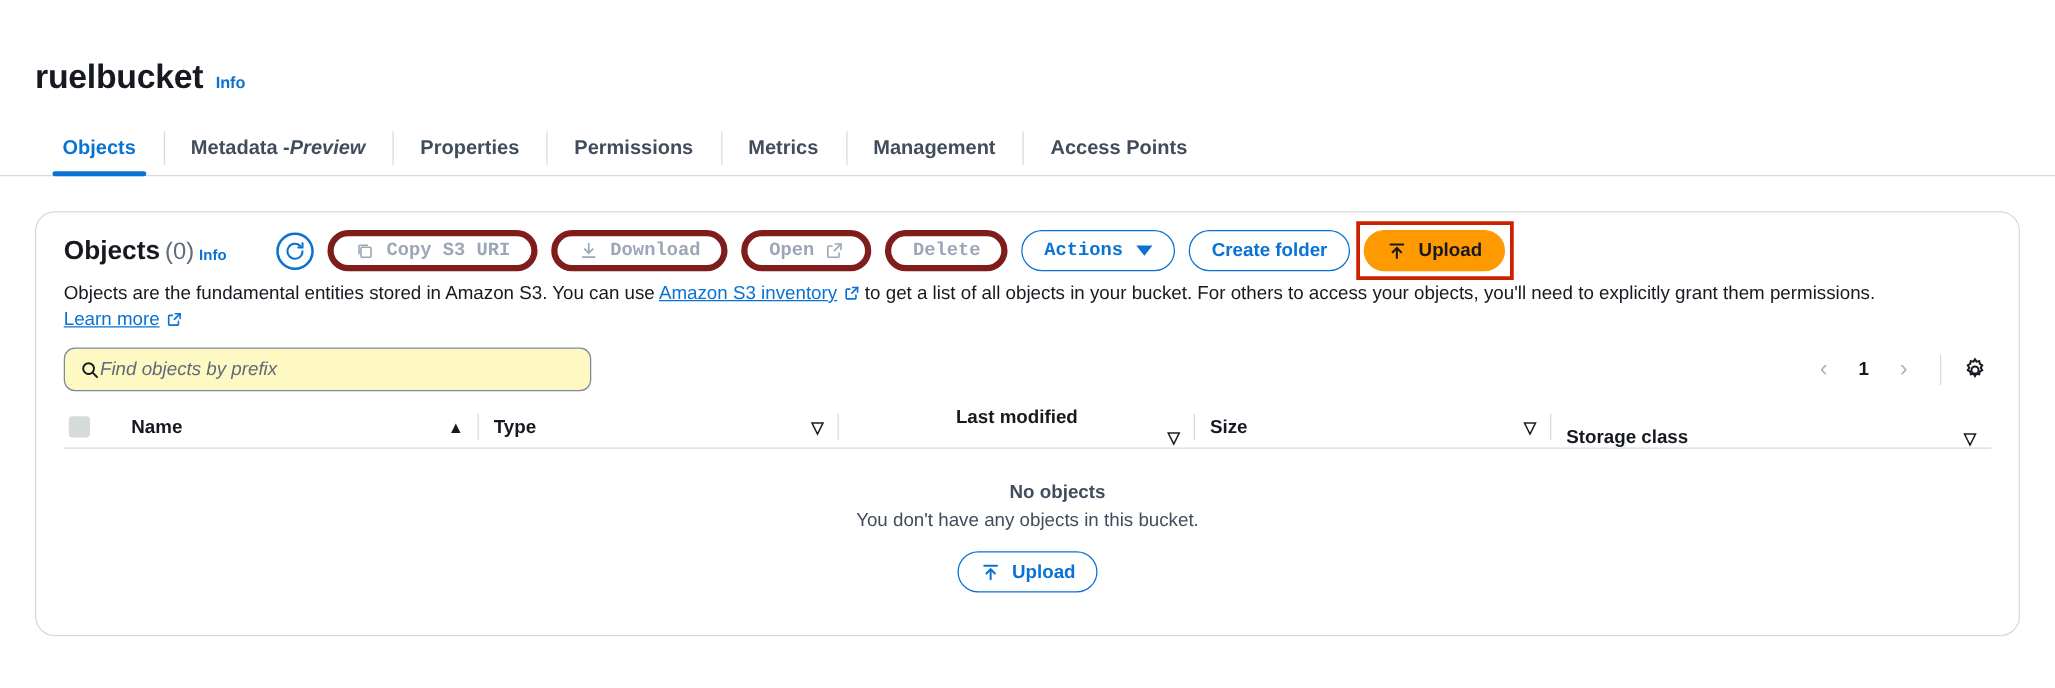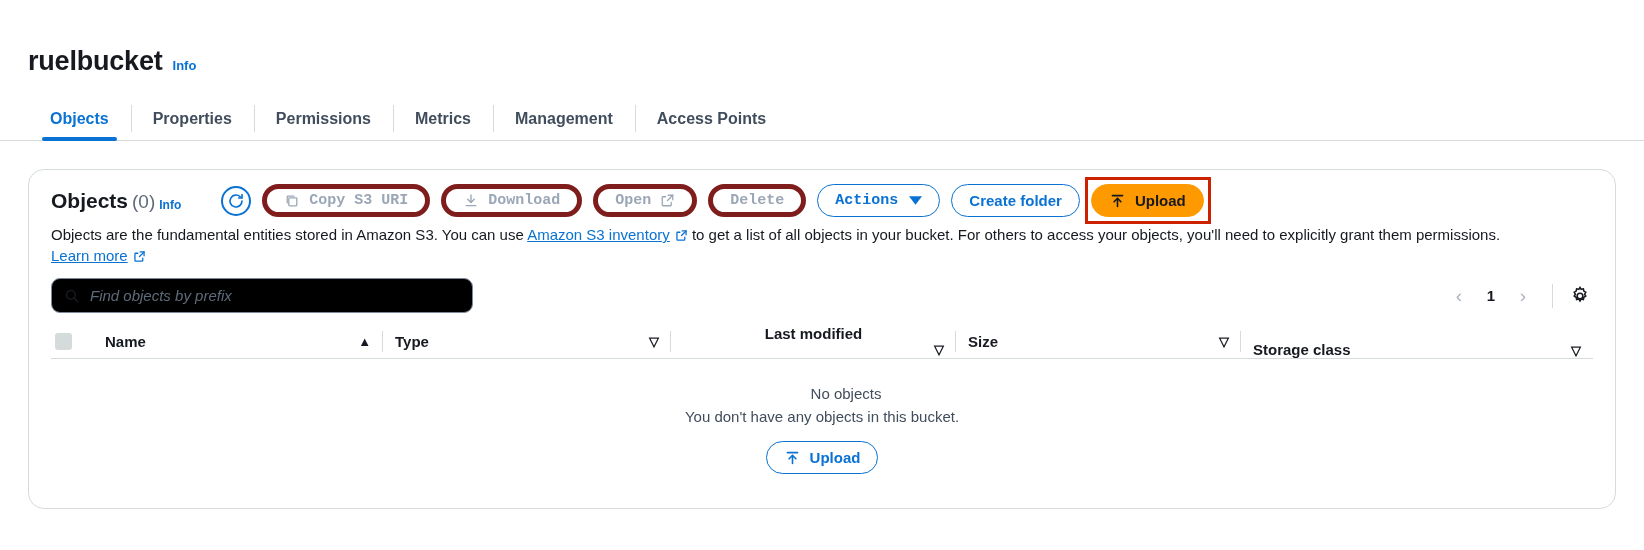--- a/index.html
+++ b/index.html
@@ -127,23 +127,23 @@
 
   
   .filter-row {
     display:flex; align-items:center;
     padding: 12px 22px 0 22px;
   }
   .search-box {
     position: relative;
     width: 422px; height: 35px;
     border: 1px solid #7d8998; border-radius: 9px;
-    display:flex; align-items:center; gap: 10px;
+    display:flex; align-items:center; gap: 0;
     padding: 0 12px;
-    background:#000000;
+    background:#fef9c3;
   }
   .search-ph {
     font-size: 15px; font-style: italic; color:#5f6b7a;
   }
   .pager {
     margin-left: auto;
     display:flex; align-items:center; gap: 4px;
   }
   .pg-arrow {
     width: 30px; height:30px; display:flex; align-items:center; justify-content:center;
@@ -187,39 +187,43 @@
   .col-type { width: 288px; }
   .col-mod  { width: 285px; flex-direction: column; }
   .col-size { width: 285px; }
   .col-storage { flex: 1; align-items: flex-end; }
 
   
   .empty {
     display:flex; flex-direction:column; align-items:center;
     padding-top: 26px;
   }
-  .empty-title { font-size: 15px; font-weight: normal; color:#414d5c;padding-left:48px; }
+  .empty-title { font-size: 15px; font-weight: bold; color:#414d5c;padding-left:48px; }
   .empty-sub { font-size: 15px; color:#414d5c; margin-top: 6px; }
   .empty-btn-wrap { margin-top: 16px; }
 
   svg { display:block; }
 </style>
 </head>
 <body>
 
 <div class="page">
 
   <div class="bucket-header">
     <span class="bucket-title">ruelbucket</span>
     <span class="info-link">Info</span>
   </div>
 
   <div class="tabs">
     <div class="tab active">
       <span>Objects</span>
+    </div>
+    <div class="tab">
+      <span>Metadata - </span>
+        <span class="ital">Preview</span>
     </div>
     <div class="tab">
       <span>Properties</span>
     </div>
     <div class="tab">
       <span>Permissions</span>
     </div>
     <div class="tab">
       <span>Metrics</span>
     </div>

